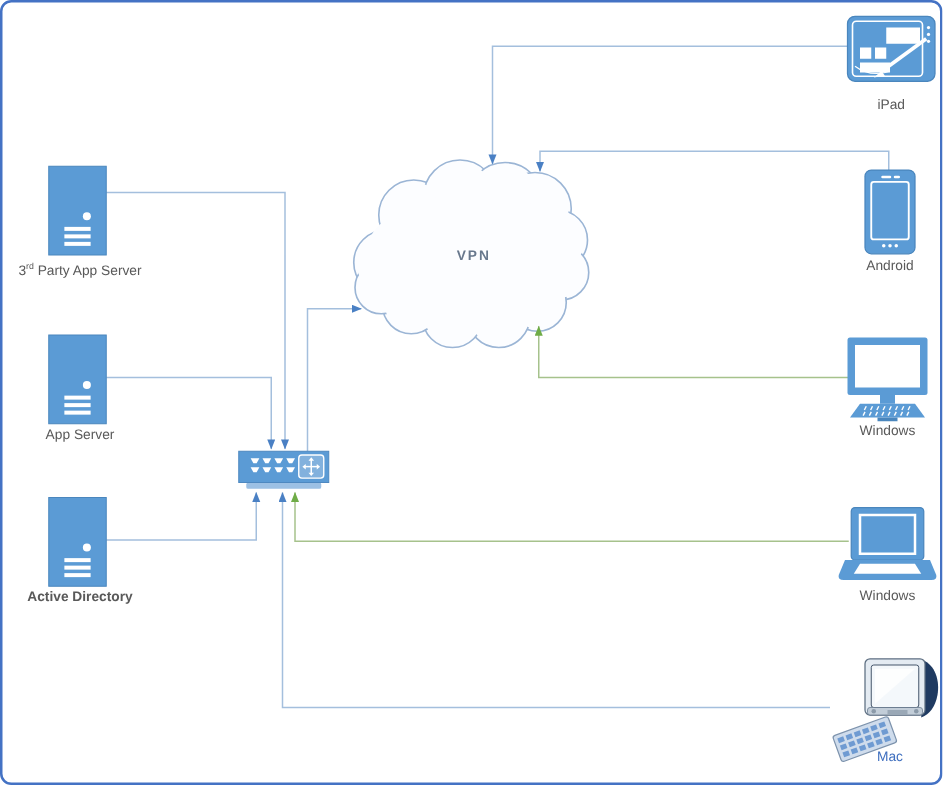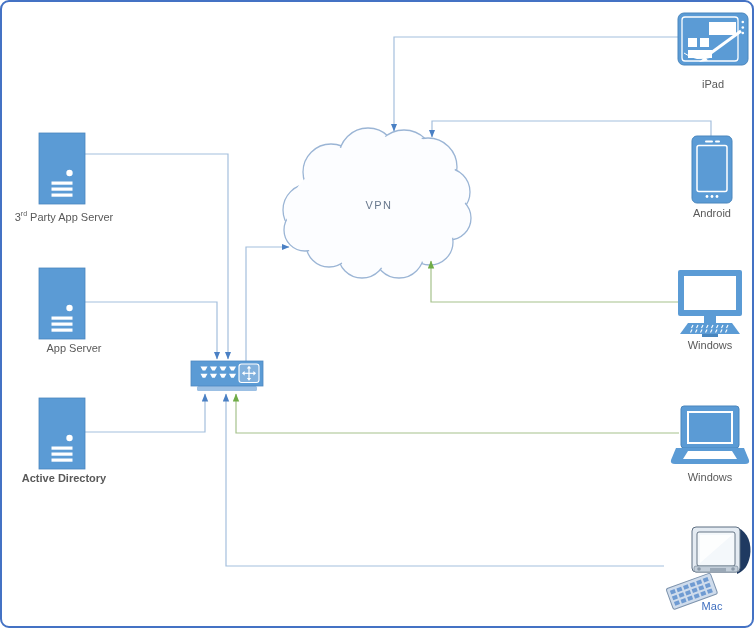--- a/index.html
+++ b/index.html
@@ -8,21 +8,21 @@
     border:2px solid #4472C4;border-radius:9px;overflow:hidden;
     font-family:"Liberation Sans",sans-serif;
   }
   .canvas svg{position:absolute;left:0;top:0;}
   .node-label{
     position:absolute;font-size:11px;color:#595959;text-align:center;
     line-height:13px;white-space:nowrap;
   }
   .node-label sup{font-size:7px;}
   .label-mac{color:#3F6FBF;}
-  .label-vpn{color:#68788D;letter-spacing:1.5px;}
+  .label-vpn{color:#68788D;letter-spacing:1.5px;font-weight:bold;}
 </style>
 </head>
 <body>
 
 <div class="canvas">
 <svg width="750" height="624" viewBox="2 2 750 624">
   <defs>
     <marker id="arrB" markerWidth="9" markerHeight="8" refX="7.5" refY="3.2" orient="auto" markerUnits="userSpaceOnUse">
       <path d="M0,0 L8,3.2 L0,6.4 Z" fill="#4A80C4"></path>
     </marker>
@@ -198,21 +198,21 @@
             <rect x="17" y="15" width="5" height="4"></rect>
             <rect x="24" y="15" width="5" height="4"></rect>
             <rect x="31" y="15" width="5" height="4"></rect>
             <rect x="38" y="15" width="5" height="4"></rect>
       </g>
     </g>
   </g>
 </svg>
 
   <div class="node-label" style="left:0px;top:205px;width:124px;"><span>3</span><sup>rd</sup><span> Party App Server</span></div>
-  <div class="node-label" style="left:10px;top:340px;width:124px;">App Server</div>
+  <div class="node-label" style="left:0px;top:340px;width:124px;">App Server</div>
   <div class="node-label" style="left:0px;top:470px;width:124px;font-weight:bold;">Active Directory</div>
   <div class="node-label label-vpn" style="left:325px;top:197px;width:104px;">VPN</div>
   <div class="node-label" style="left:651px;top:76px;width:120px;">iPad</div>
   <div class="node-label" style="left:650px;top:205px;width:120px;">Android</div>
   <div class="node-label" style="left:648px;top:337px;width:120px;">Windows</div>
   <div class="node-label" style="left:648px;top:469px;width:120px;">Windows</div>
   <div class="node-label label-mac" style="left:650px;top:598px;width:120px;">Mac</div>
 </div>
 
 </body></html>

